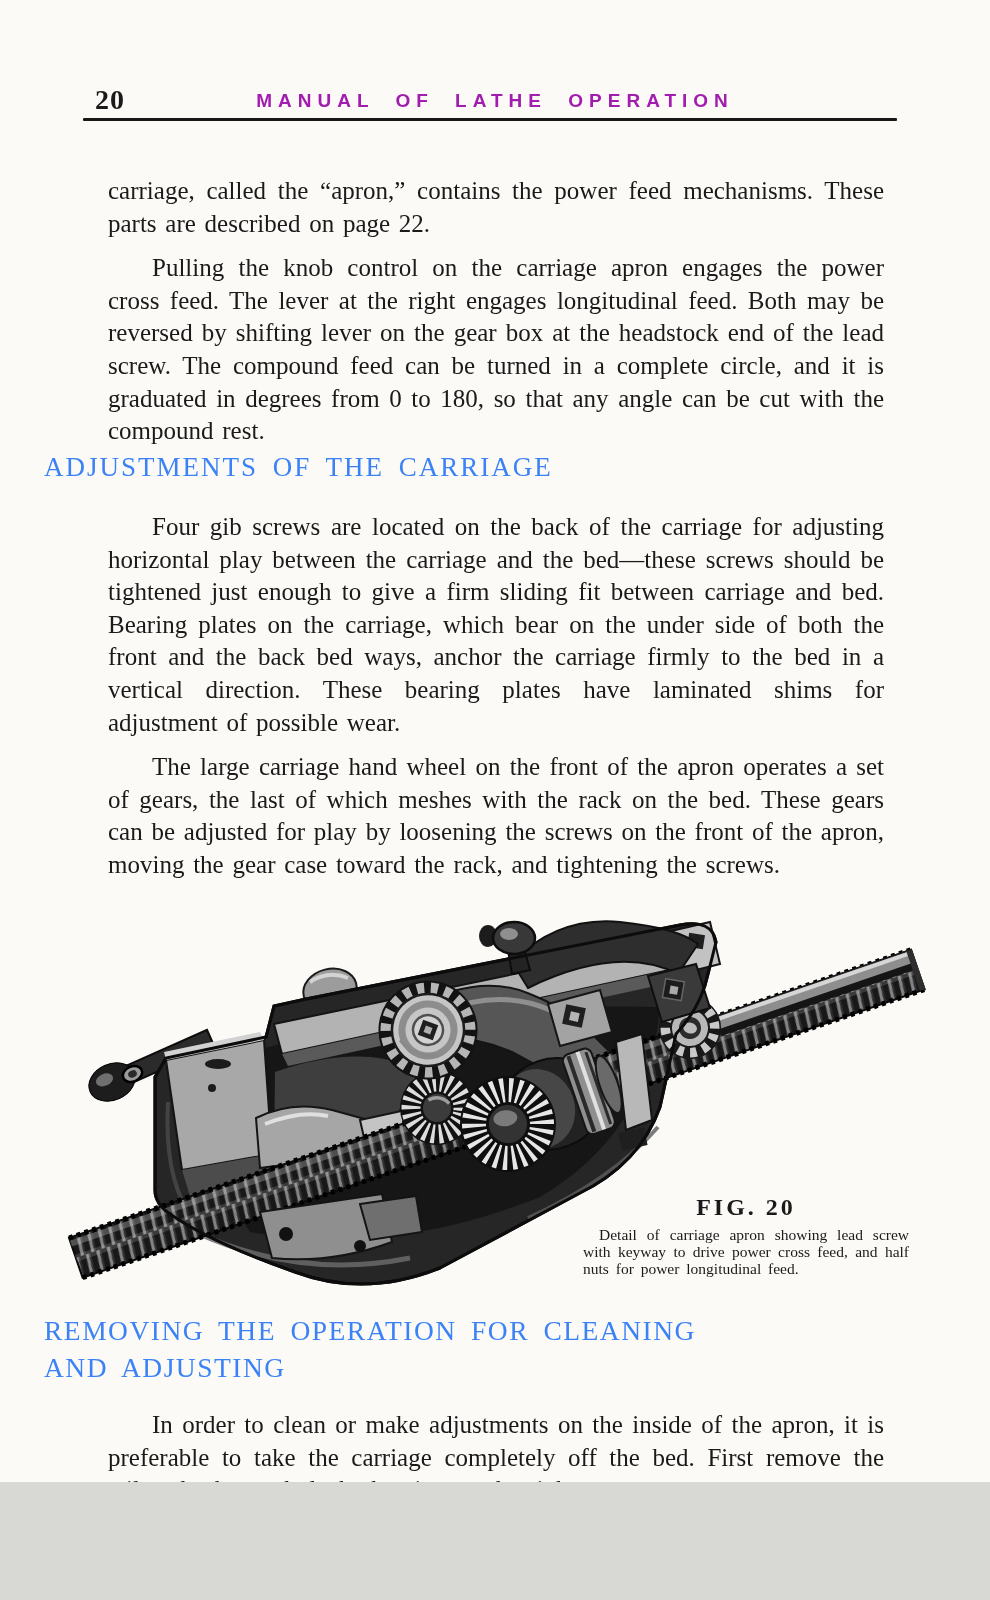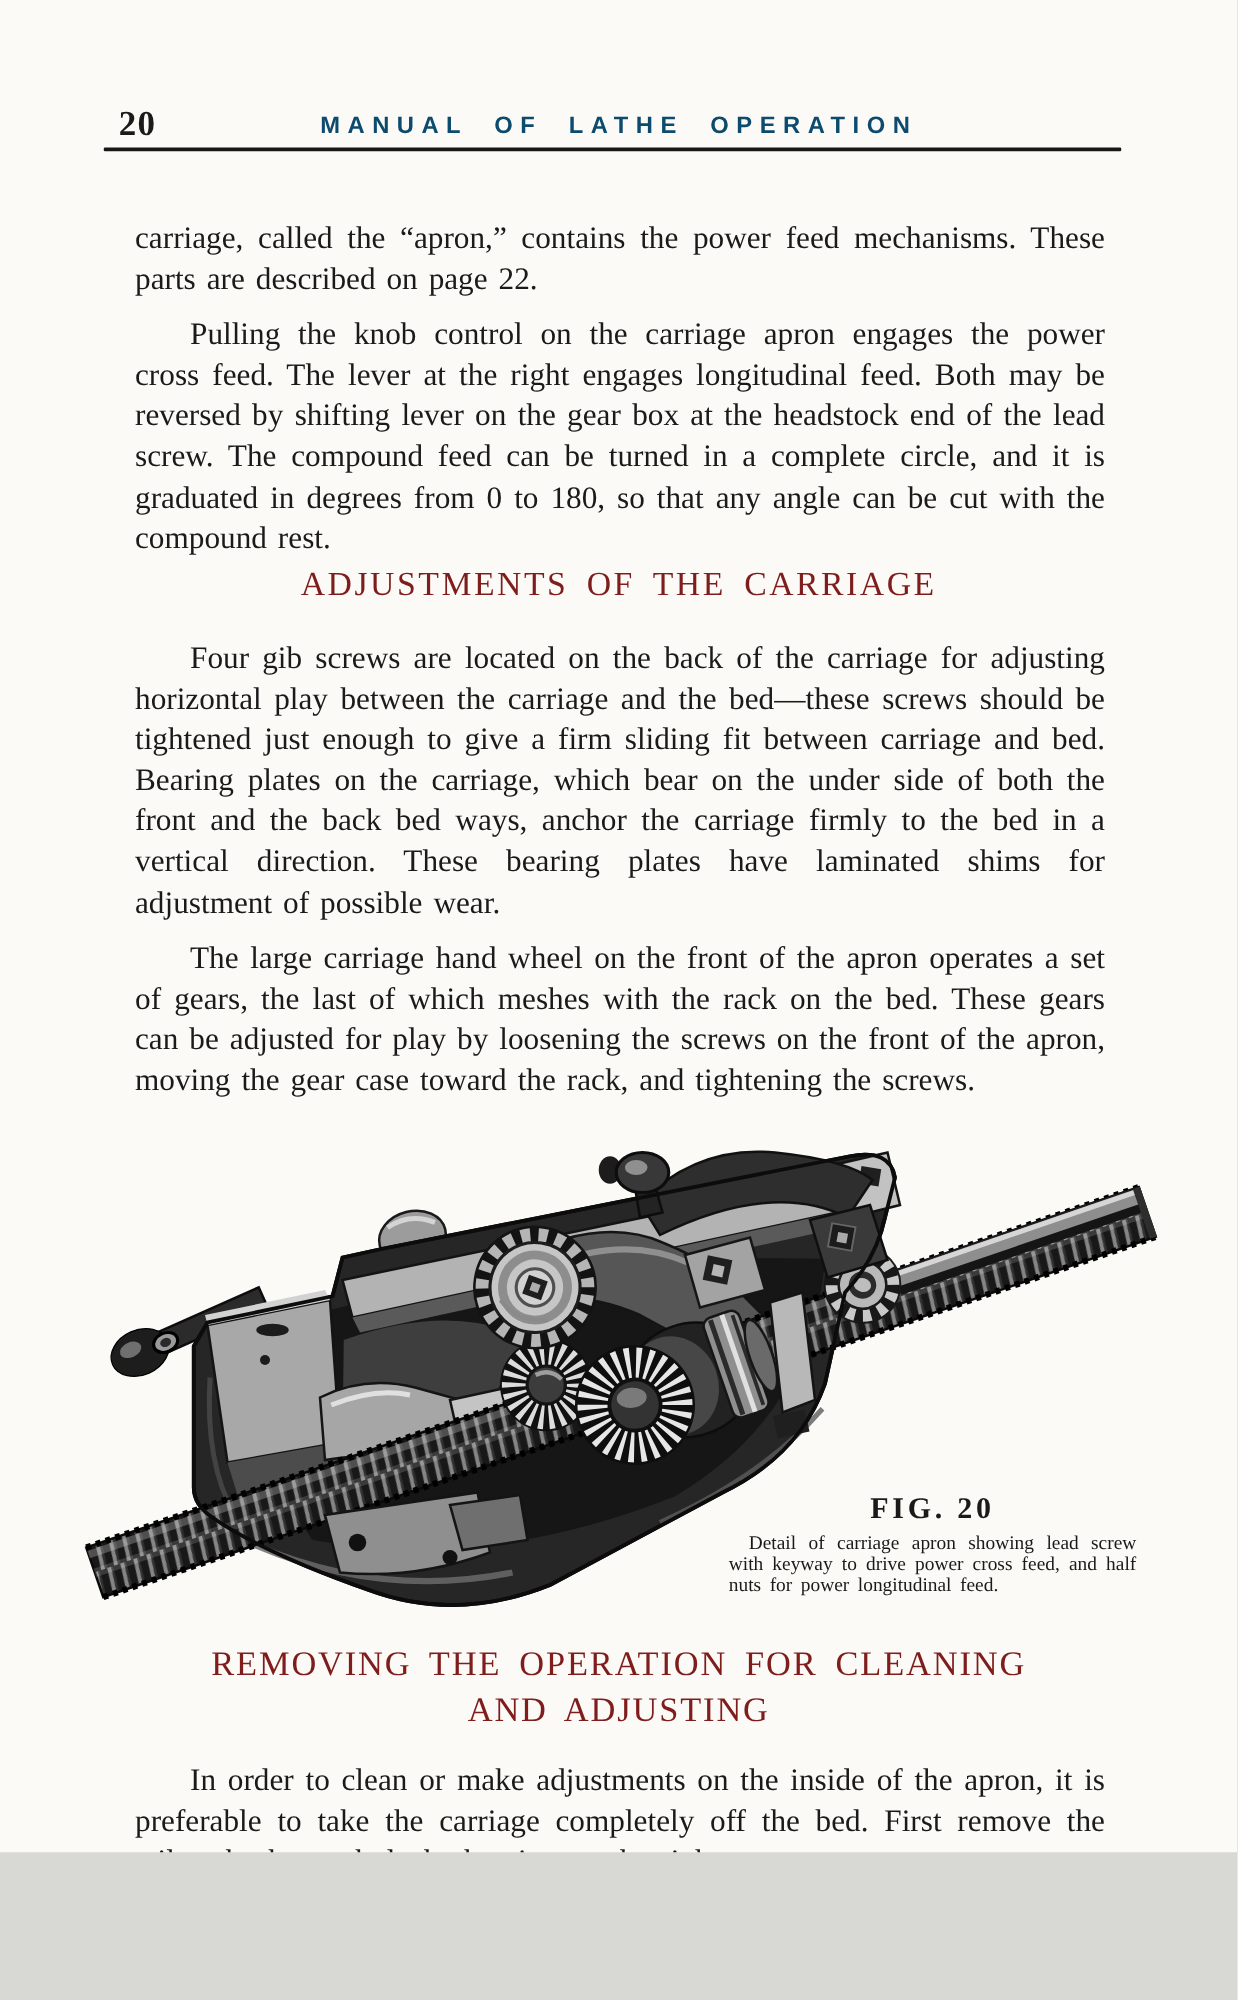--- a/index.html
+++ b/index.html
@@ -9,36 +9,36 @@
     font-family:"Liberation Serif", serif;
   }
   .pageno{
     position:absolute;left:95px;top:84px;
     font-size:28px;font-weight:bold;letter-spacing:1px;
   }
   .running-title{
     position:absolute;left:0;right:0;top:90px;text-align:center;
     font-family:"Liberation Sans", sans-serif;
     font-size:19px;font-weight:bold;letter-spacing:6px;word-spacing:10px;
-    color:#0c4a6e;
+    color:#a21caf;
   }
   .rule{
     position:absolute;left:83px;top:118px;width:814px;height:3px;
     background:#171717;border-radius:1px;
   }
   .body-block{
     position:absolute;left:96px;width:800px;
     font-size:25px;line-height:32.6px;text-align:justify;
     word-spacing:2.5px;
   }
   .body-block p{margin:12px;}
   .body-block p.ind{text-indent:44px;}
   .center-head{
-    position:absolute;left:0;right:0;text-align:center;
-    font-size:27px;letter-spacing:2px;word-spacing:6px;color:#7f1d1d;
+    position:absolute;left:0;right:0;text-align:left;
+    font-size:27px;letter-spacing:2px;word-spacing:6px;color:#3b82f6;padding-left:44px;
   }
   .center-head.two-line{line-height:37px;font-size:27.5px;letter-spacing:1.5px;}
   .figure-wrap{position:absolute;left:60px;top:912px;width:880px;height:388px;margin:0;}
   .figure-wrap svg{display:block;}
   .fig-caption-block{
     position:absolute;left:583px;top:1194px;width:326px;
   }
   .fig-label{
     text-align:center;font-size:24px;font-weight:bold;letter-spacing:3px;
     margin-bottom:6px;

